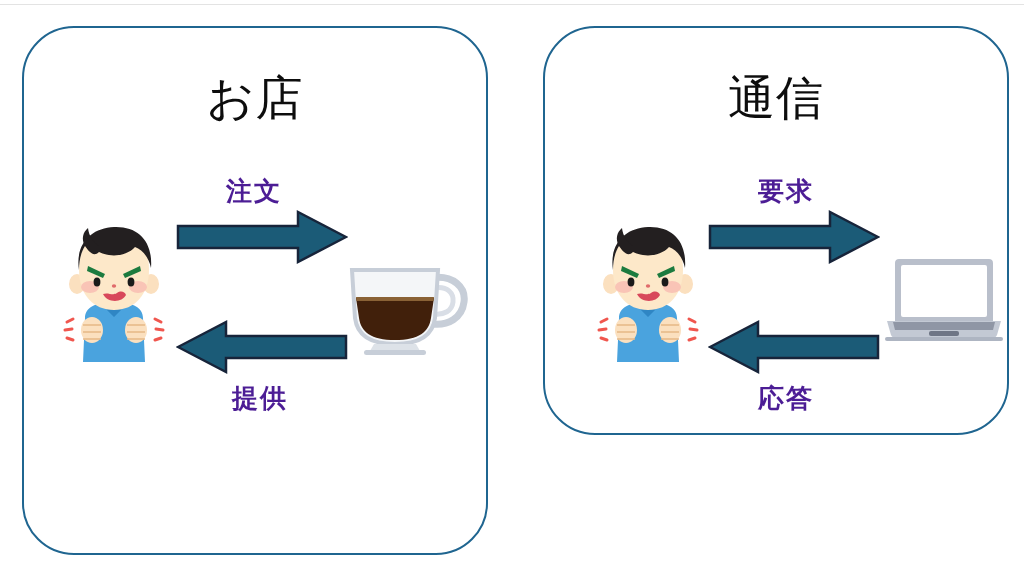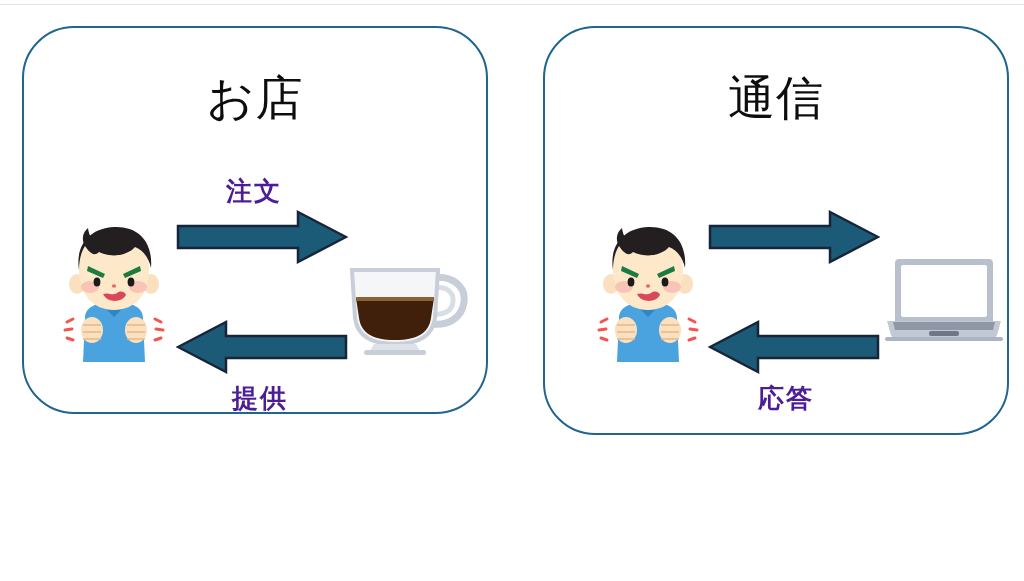--- a/index.html
+++ b/index.html
@@ -36,21 +36,21 @@
     position: absolute;
     box-sizing: border-box;
     border: 2px solid #1f6590;
     border-radius: 52px;
     background: #ffffff;
   }
   #panel-shop {
     left: 22px;
     top: 26px;
     width: 466px;
-    height: 388px;
+    height: 529px;
   }
   #panel-comm {
     left: 543px;
     top: 26px;
     width: 466px;
     height: 409px;
   }
 
   .panel-title {
     position: absolute;
@@ -242,20 +242,21 @@
       <path d="M14 4 L104 4 C106.5 4 108 5.6 108 8 L108 66 L10 66 L10 8 C10 5.6 11.5 4 14 4 Z" fill="#b9bfcb"></path>
       <rect x="16" y="10" width="86" height="52" rx="2" fill="#ffffff"></rect>
 
       <path d="M2 66 L116 66 L112 80 C111 82.4 109 83 106 83 L12 83 C9 83 7 82.4 6 80 Z" fill="#c3c9d4"></path>
       <path d="M8 67 L110 67 L108 75 L10 75 Z" fill="#8f96a5"></path>
       <rect x="44" y="76" width="30" height="5" rx="2" fill="#6f7686"></rect>
       <rect x="0" y="82" width="118" height="4" rx="2" fill="#aeb5c2"></rect>
     </svg>
   </div>
 
+  <div class="arrow-label label-top" id="label-request">要求</div>
   <div class="arrow arrow-top" id="arrow-request">
     <svg viewBox="0 0 172 58" xmlns="http://www.w3.org/2000/svg">
       <path d="M2 18 L122 18 L122 4 L170 29 L122 54 L122 40 L2 40 Z" fill="#1b5b77" stroke="#17243a" stroke-width="2.5" stroke-linejoin="miter"></path>
     </svg>
   </div>
 
   <div class="arrow arrow-bot" id="arrow-respond">
     <svg viewBox="0 0 172 58" xmlns="http://www.w3.org/2000/svg">
       <path d="M170 18 L50 18 L50 4 L2 29 L50 54 L50 40 L170 40 Z" fill="#1b5b77" stroke="#17243a" stroke-width="2.5" stroke-linejoin="miter"></path>
     </svg>

